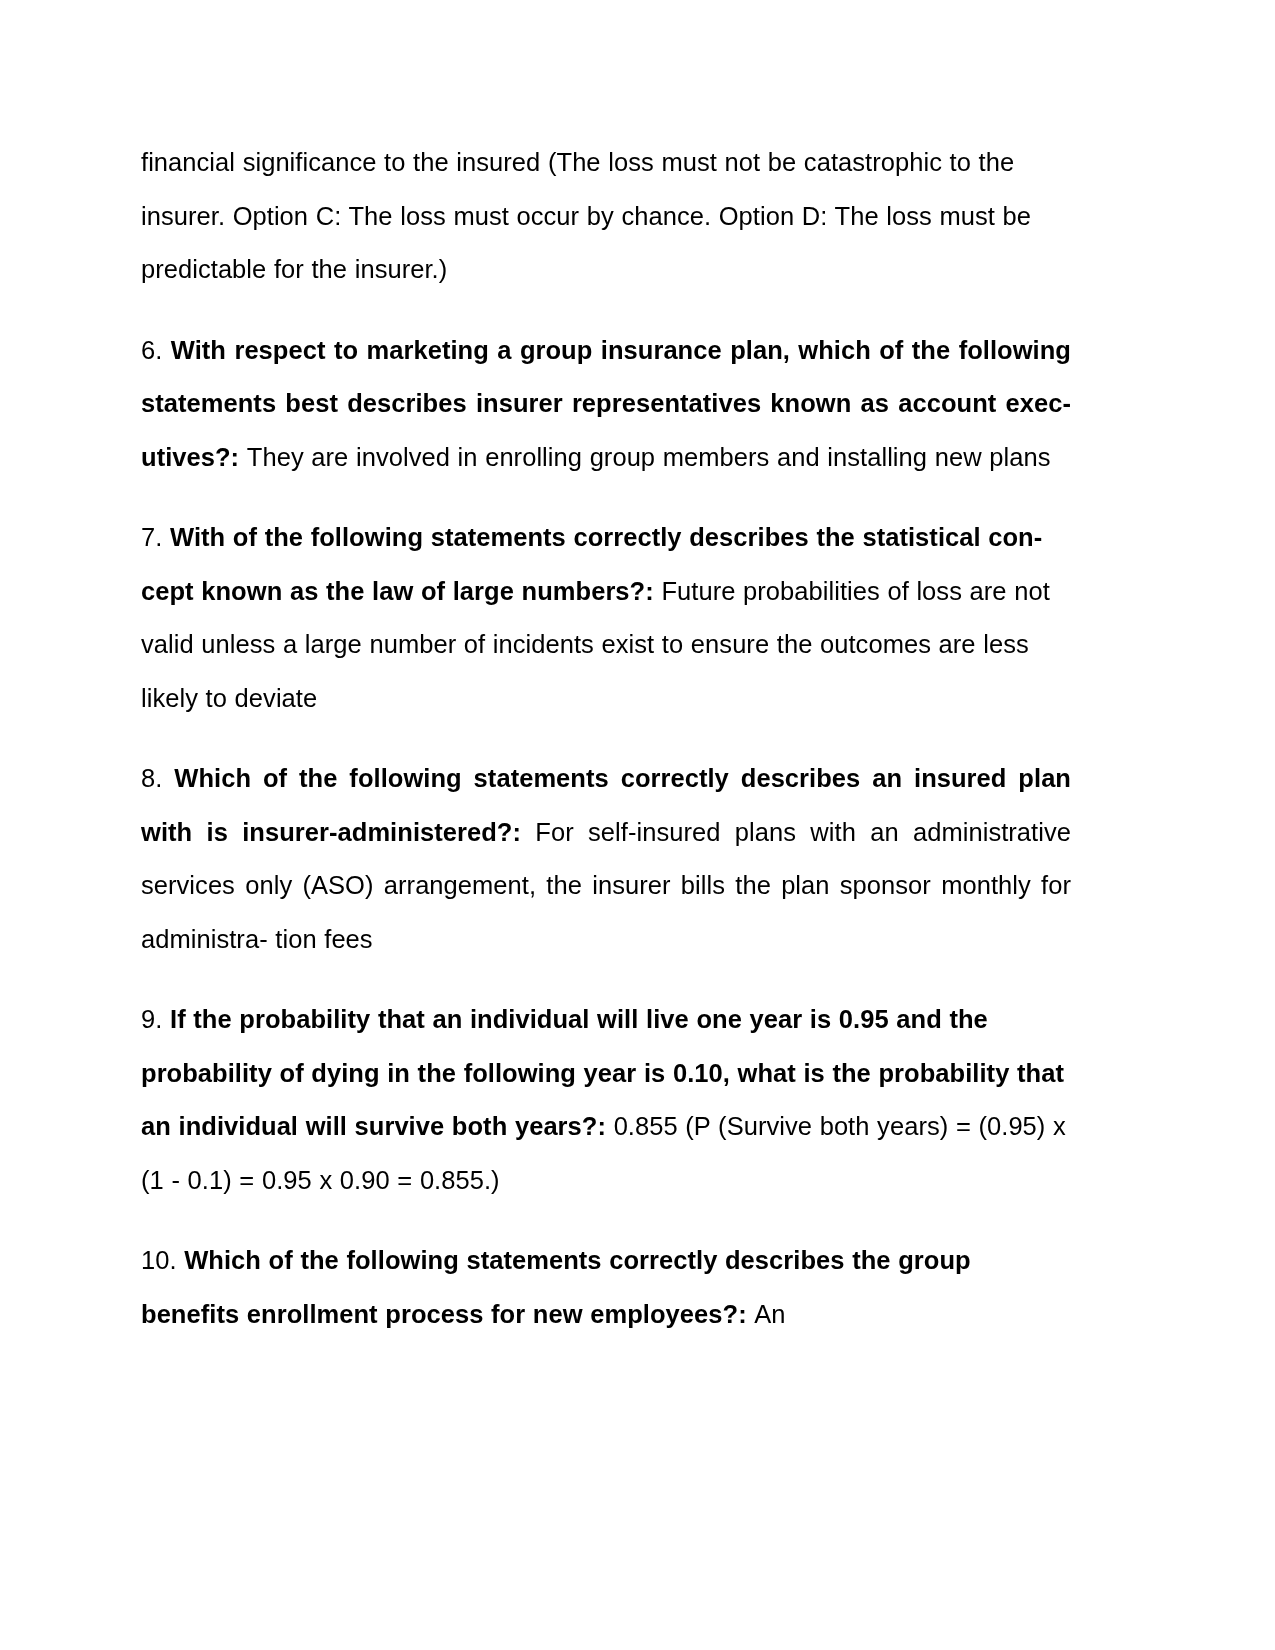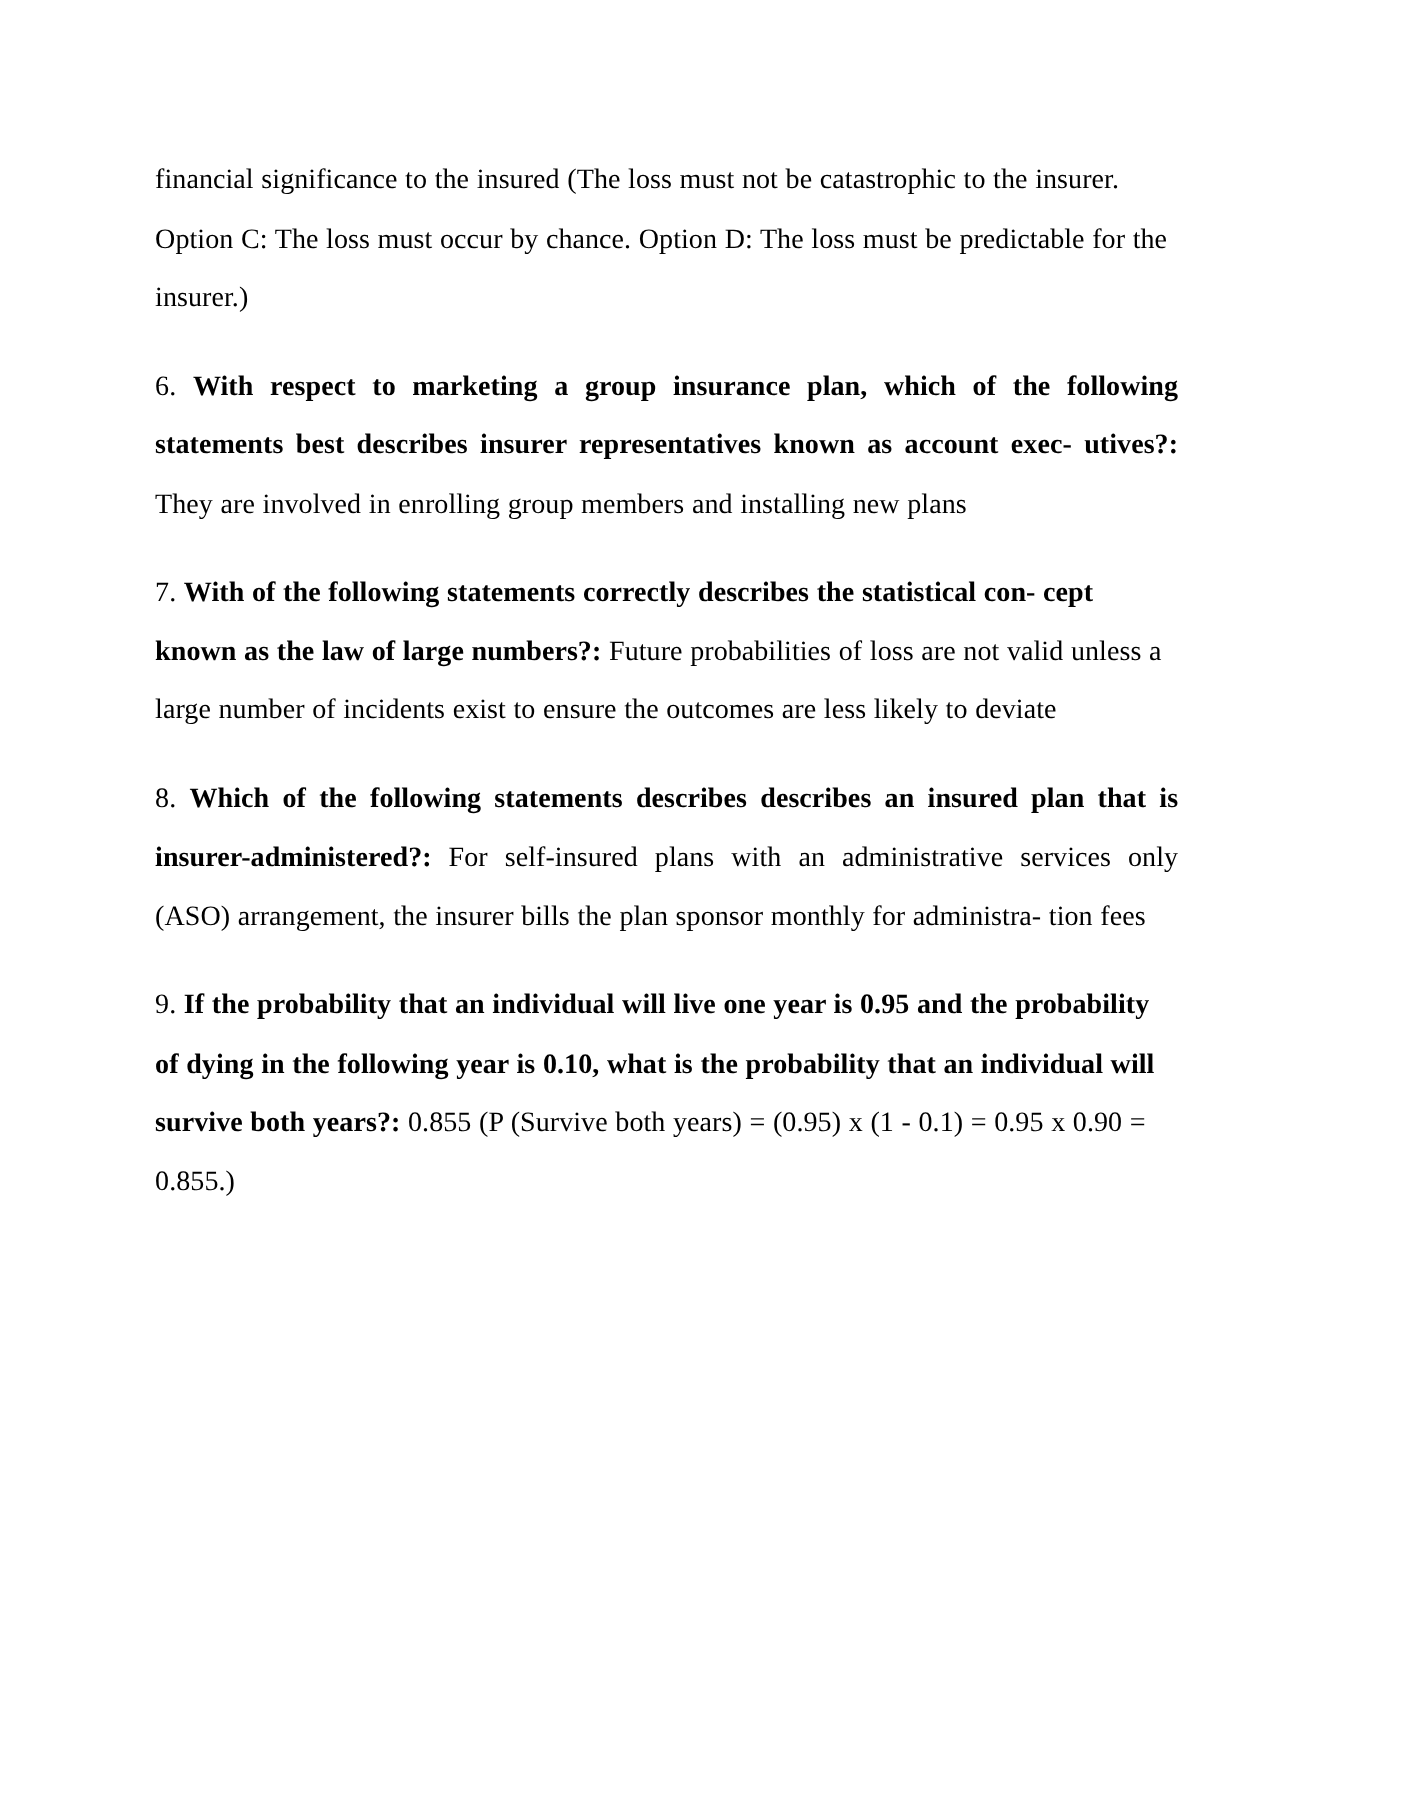--- a/index.html
+++ b/index.html
@@ -27,21 +27,20 @@
     width: 930px;
   }
   .para {
     margin: 0 0 27px 0;
     font-size: 25.5px;
     line-height: 53.5px;
     letter-spacing: 0.05px;
     color: #000000;
     text-align: left;
     word-spacing: 0.5px;
-    font-family: Liberation Serif, serif;
   }
   .para.justify {
     text-align: justify;
     text-justify: inter-word;
   }
   .para:last-child {
     margin-bottom: 0;
   }
   .qnum {
     font-weight: 400;
@@ -65,22 +64,25 @@
 
     <p class="para justify">
       <span class="qnum">6. </span><span class="qbold">With respect to marketing a group insurance plan, which of the following statements best describes insurer representatives known as account exec- utives?: </span><span class="ans">They are involved in enrolling group members and installing new plans</span>
     </p>
 
     <p class="para">
       <span class="qnum">7. </span><span class="qbold">With of the following statements correctly describes the statistical con- cept known as the law of large numbers?: </span><span class="ans">Future probabilities of loss are not valid unless a large number of incidents exist to ensure the outcomes are less likely to deviate</span>
     </p>
 
     <p class="para justify">
-      <span class="qnum">8. </span><span class="qbold">Which of the following statements describes describes an insured plan that is insurer-administered?: </span><span class="ans">For self-insured plans with an administrative services only (ASO) arrangement, the insurer bills the plan sponsor monthly for administra- tion fees</span>
+      <span class="qnum">8. </span><span class="qbold">Which of the following statements correctly describes an insured plan with is insurer-administered?: </span><span class="ans">For self-insured plans with an administrative services only (ASO) arrangement, the insurer bills the plan sponsor monthly for administra- tion fees</span>
     </p>
 
     <p class="para">
       <span class="qnum">9. </span><span class="qbold">If the probability that an individual will live one year is 0.95 and the probability of dying in the following year is 0.10, what is the probability that an individual will survive both years?: </span><span class="ans">0.855 (P (Survive both years) = (0.95) x (1 - 0.1) = 0.95 x 0.90 = 0.855.)</span>
     </p>
 
+    <p class="para">
+      <span class="qnum">10. </span><span class="qbold">Which of the following statements correctly describes the group benefits enrollment process for new employees?: </span><span class="ans">An</span>
+    </p>
 
   </div>
 </div>
 
 </body></html>

